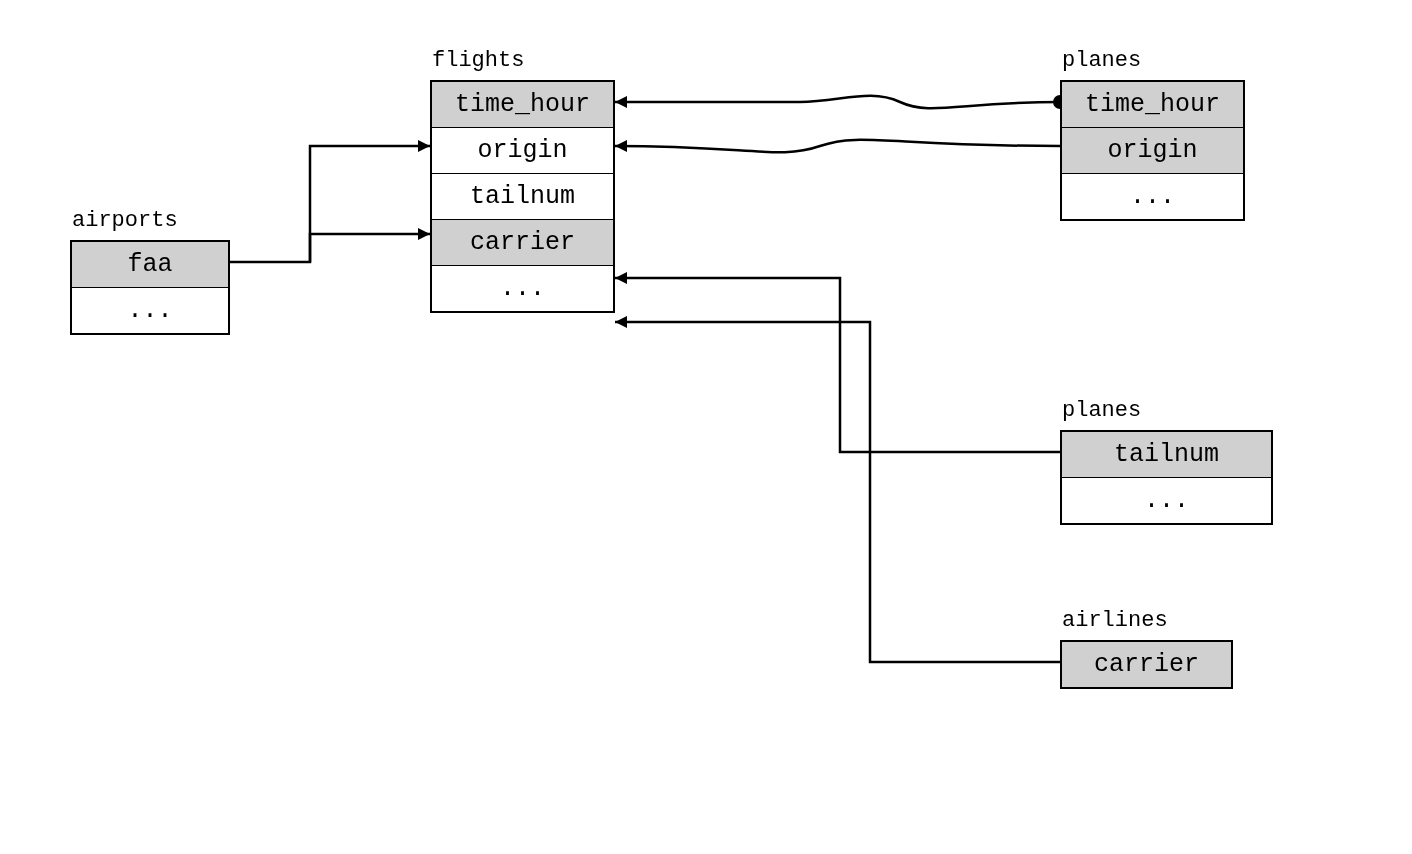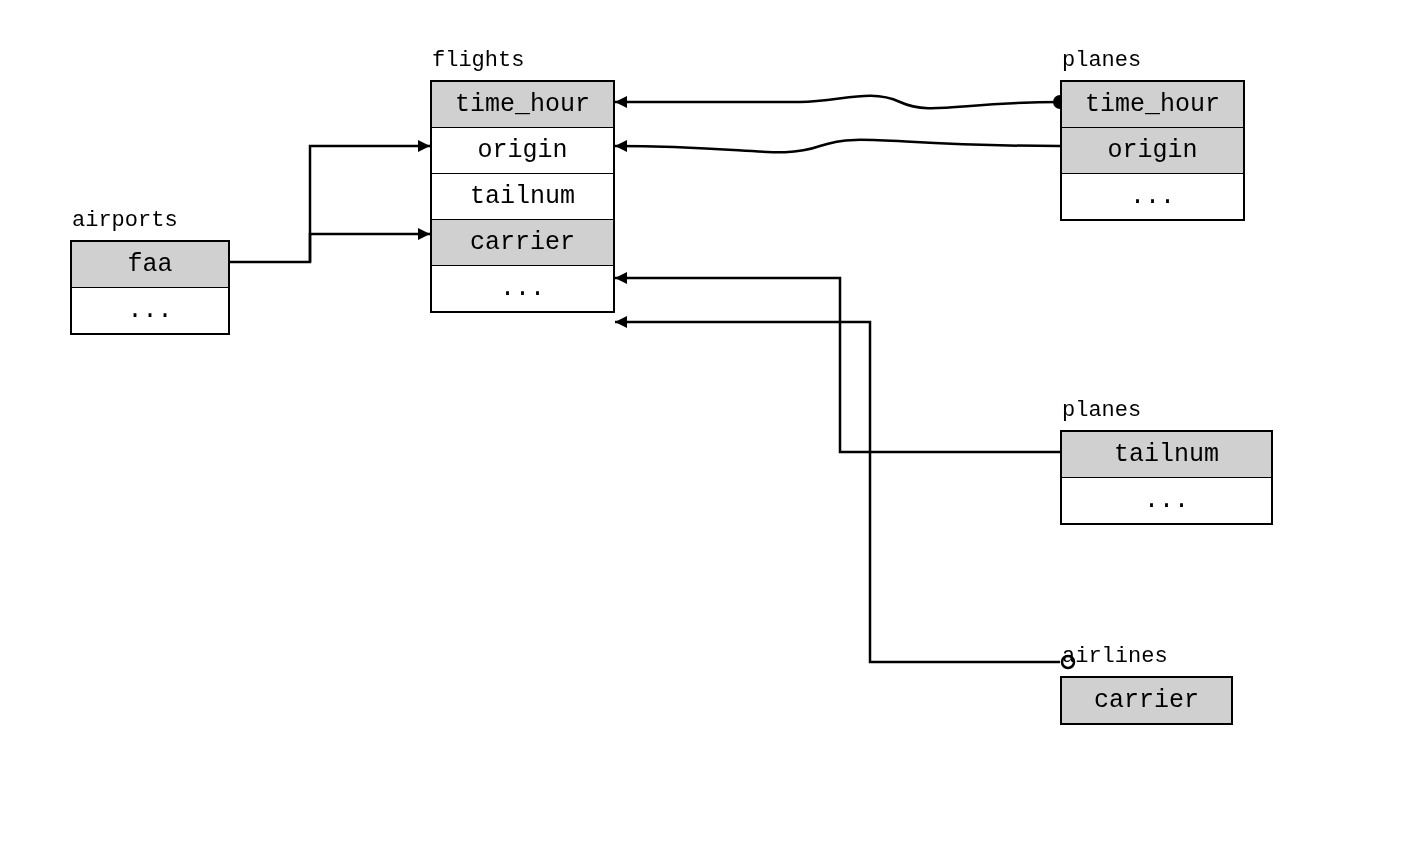--- a/index.html
+++ b/index.html
@@ -143,20 +143,20 @@
   <div class="table-box" style="left: 1060px; top: 430px; width: 213px;">
     <div class="table-title">planes</div>
     <div class="table-row highlighted">
       <span>tailnum</span>
     </div>
     <div class="table-row">
       <span>...</span>
     </div>
   </div>
 
-  <div class="table-box" style="left: 1060px; top: 676px; width: 173px;">
+  <div class="table-box" style="left: 1060px; top: 640px; width: 173px;">
     <div class="table-title">airlines</div>
     <div class="table-row highlighted">
       <span>carrier</span>
     </div>
   </div>
 
 </div>
 
 </body></html>

